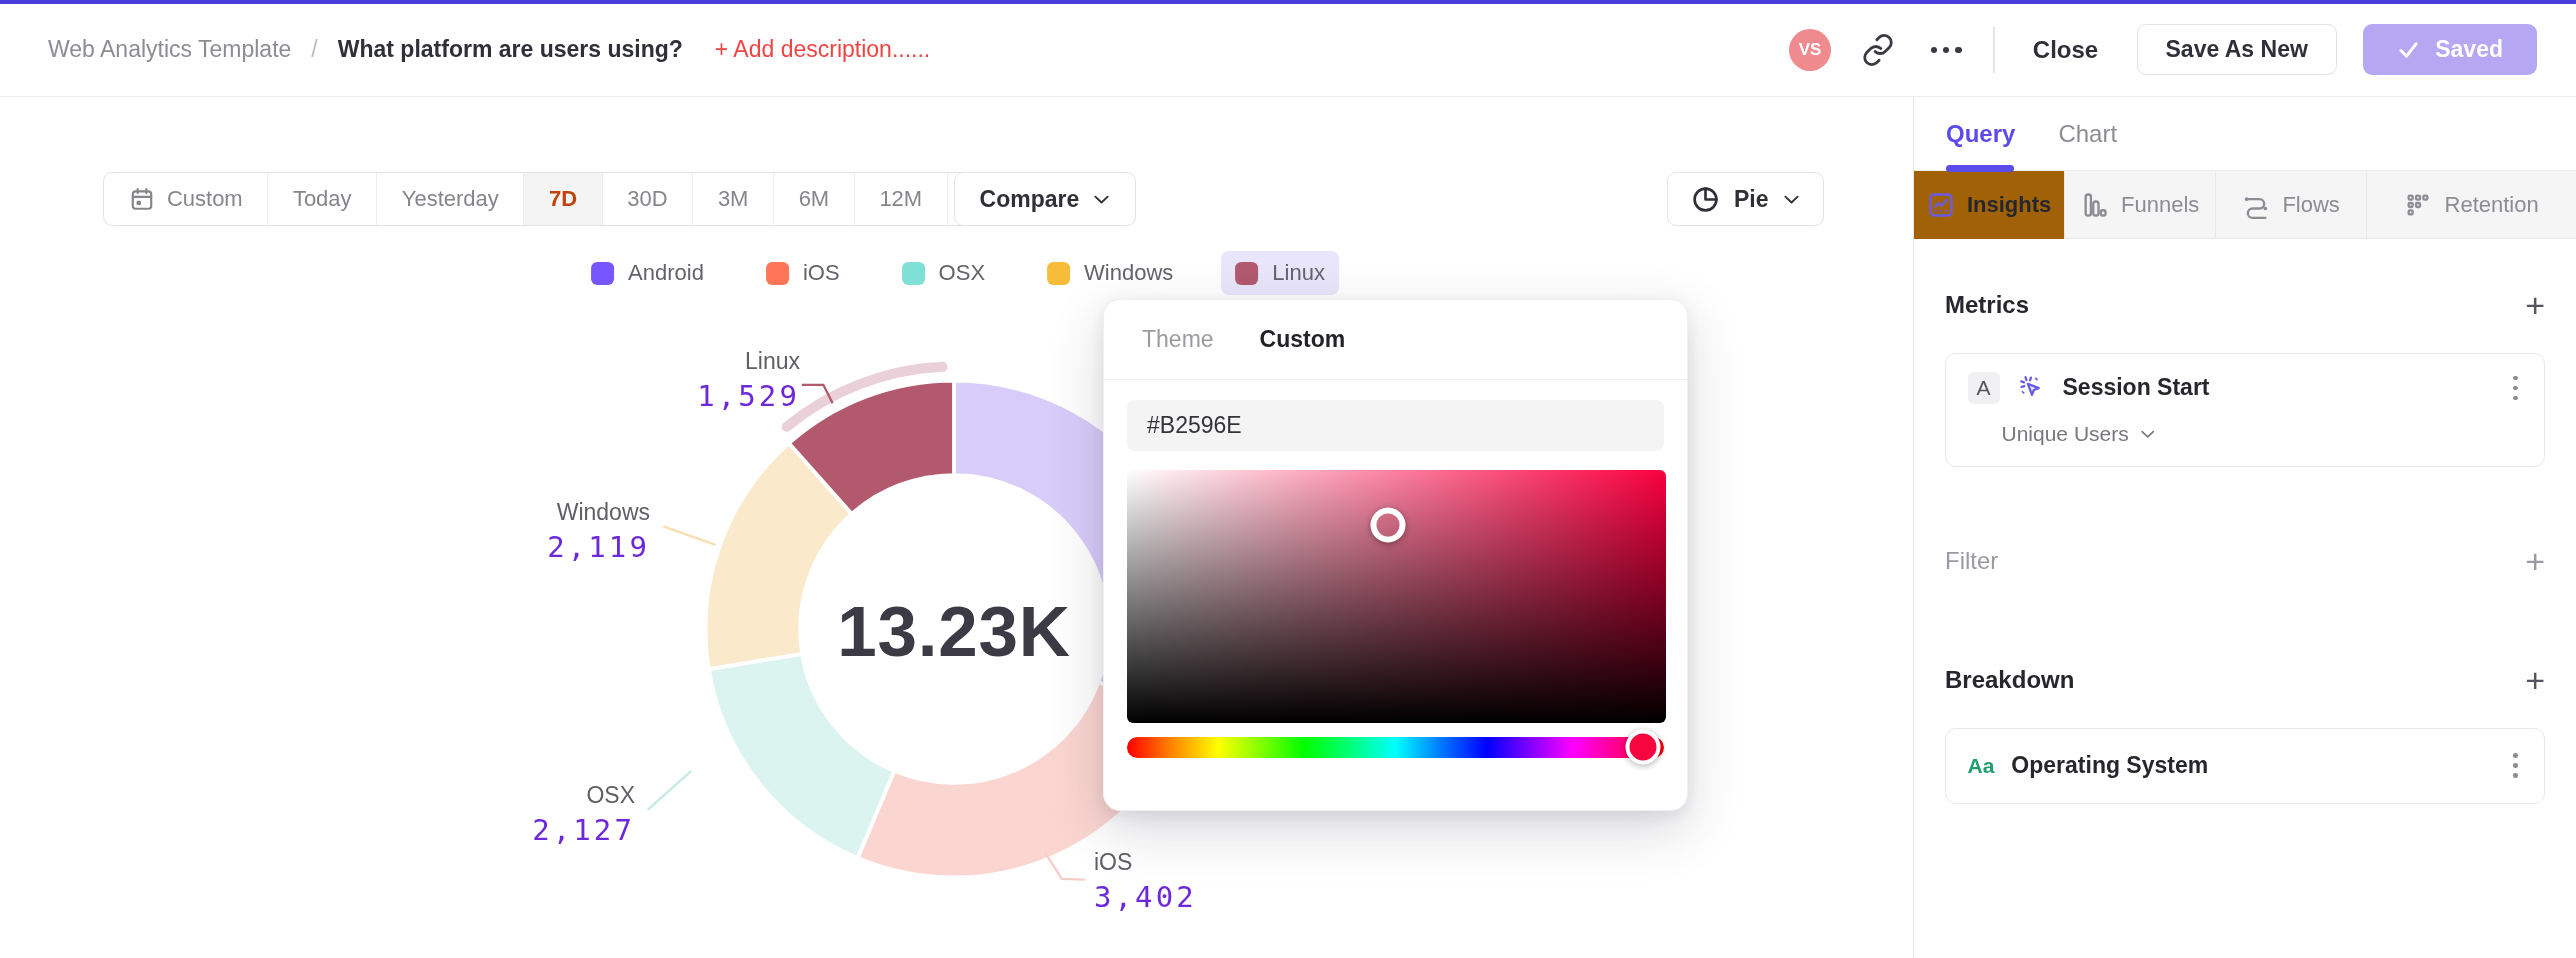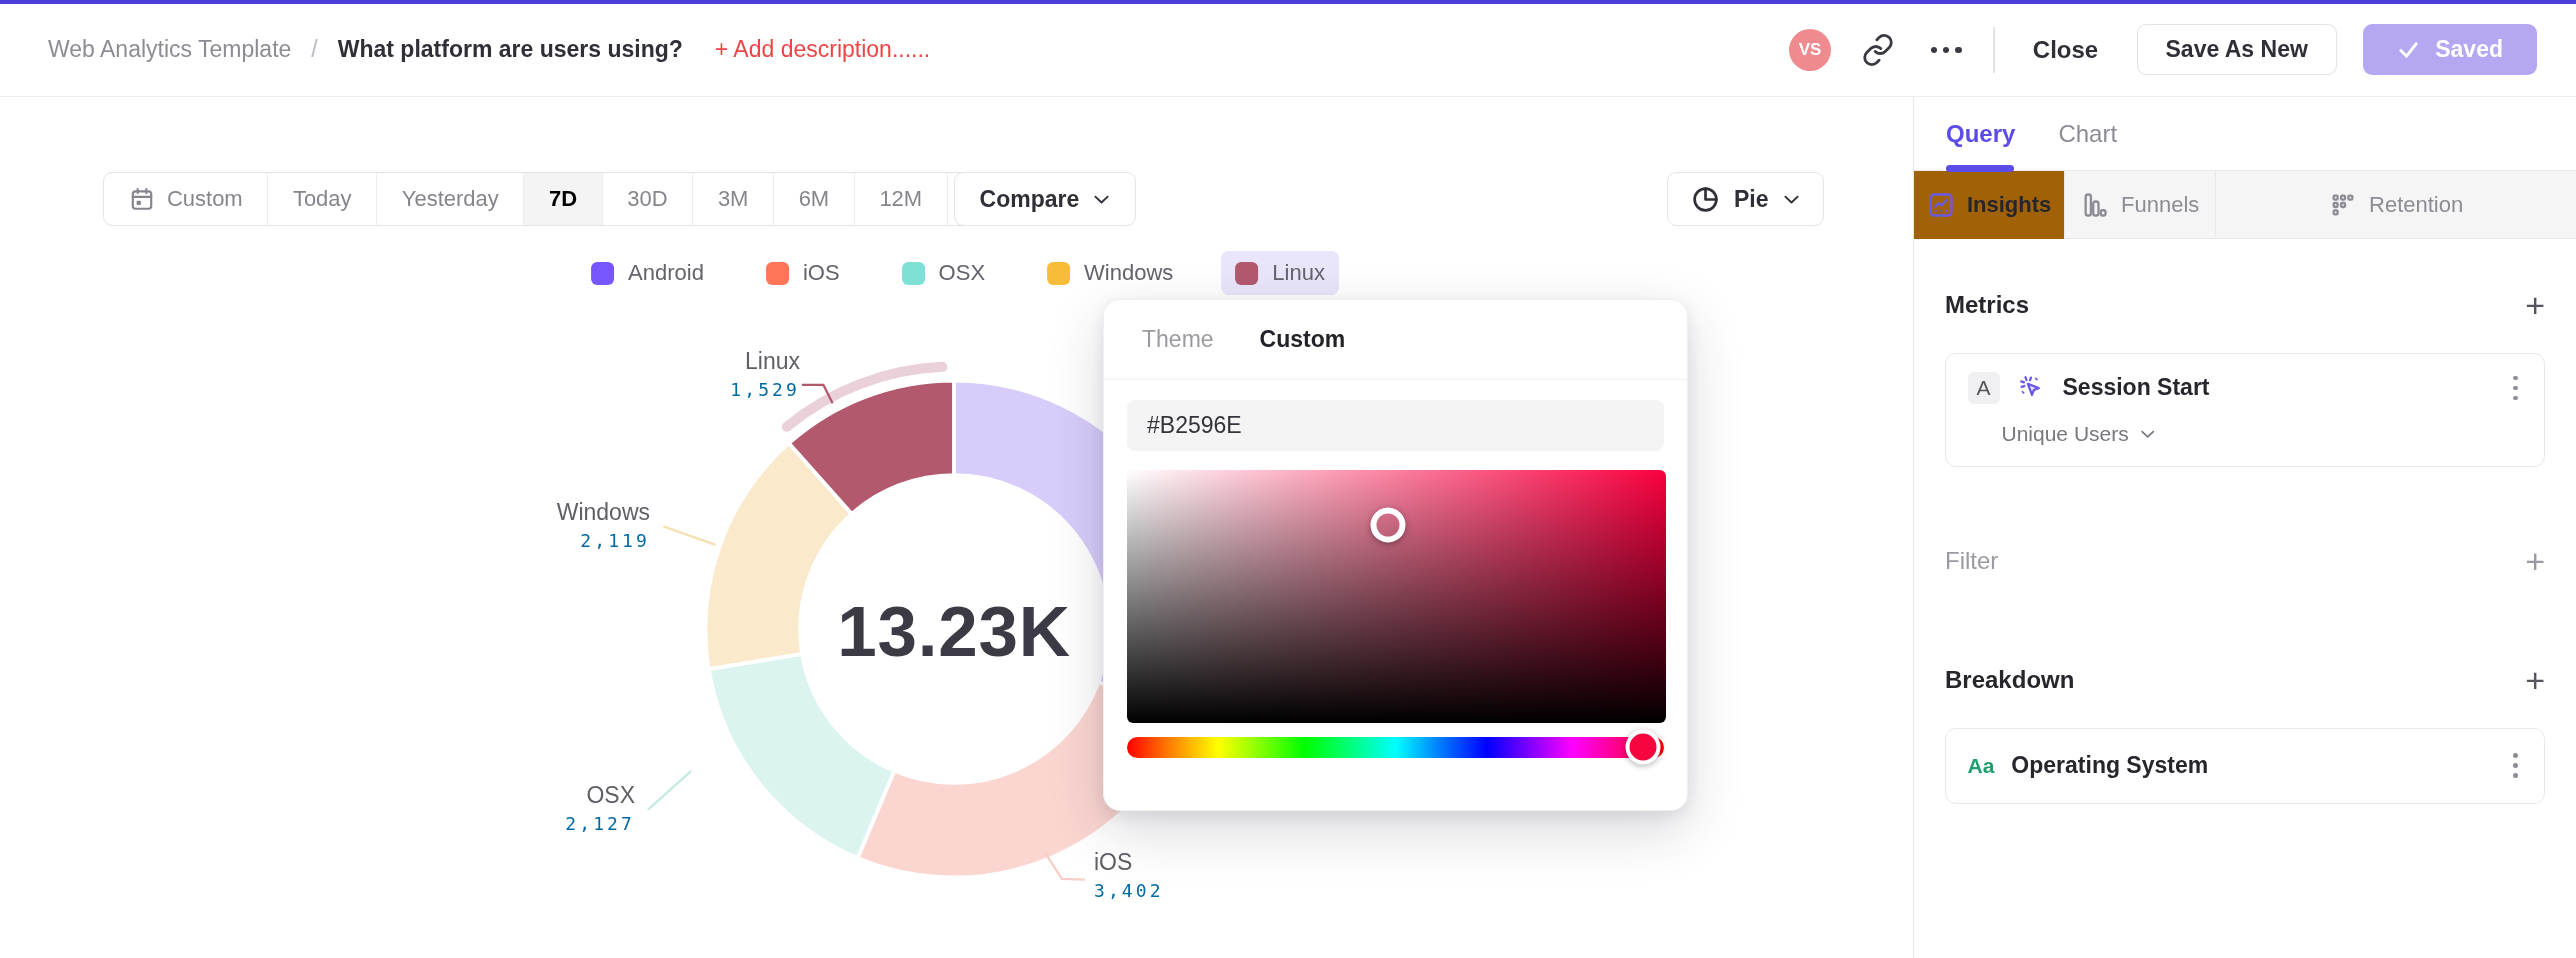--- a/index.html
+++ b/index.html
@@ -30,21 +30,21 @@
          font-size:23px; font-weight:600; cursor:pointer; }
   .btn-outline { background:#fff; border:1.5px solid #e2e2e6; color:#2f2f37; padding:0 28px; }
   .btn-saved { background:#b5a7f1; color:#fff; padding:0 34px; gap:15.4px; border:none; }
 
   
   .seg { position:absolute; left:103px; top:172px; height:54px; display:flex; align-items:stretch;
          border:1.5px solid #e3e3e6; border-radius:9.2px; background:#fff; overflow:hidden; }
   .seg-item { display:flex; align-items:center; gap:12.3px; padding:0 24.6px; font-size:22px; color:#85858d;
               border-left:1.5px solid #ededef; cursor:pointer; white-space:nowrap; }
   .seg-item:first-child { border-left:none; }
-  .seg-item.active { background:#f4f4f5; color:#000000; font-weight:700; }
+  .seg-item.active { background:#f4f4f5; color:#c2410c; font-weight:700; }
   .compare-btn { position:absolute; left:954px; top:172px; height:54px; border:1.5px solid #e3e3e6;
                  border-radius:9.2px; padding:0 24.6px; display:flex; align-items:center; gap:14px;
                  font-size:23px; font-weight:600; color:#2f2f37; background:#fff; cursor:pointer; }
   .pie-btn { position:absolute; left:1667px; top:172px; height:54px; border:1.5px solid #e3e3e6;
              border-radius:9.2px; padding:0 23px; display:flex; align-items:center; gap:14px;
              font-size:23px; font-weight:600; color:#2f2f37; background:#fff; cursor:pointer; }
   .chev { display:inline-block; }
 
   
   .legend { position:absolute; left:958px; top:251px; transform:translateX(-50%);
@@ -53,21 +53,21 @@
                  padding:9.2px 14px; border-radius:7.7px; cursor:pointer; white-space:nowrap; }
   .legend-item.selected { background:#e9e5fa; }
   .swatch { width:23px; height:23px; border-radius:6.2px; flex:0 0 auto; }
 
   
   .donut-wrap { position:absolute; left:677px; top:352px; width:554px; height:554px; z-index:1; }
   .donut-center { position:absolute; left:800px; top:591px; width:308px; text-align:center;
                   font-size:71px; font-weight:700; color:#3c3b45; z-index:2; letter-spacing:0.8px; }
   .pie-label { position:absolute; z-index:2; line-height:1.2; }
   .pie-label .nm { font-size:23px; color:#5f5f66; }
-  .pie-label .vl { font-family:"DejaVu Sans Mono", monospace; font-size:18px; color:#0369a1; letter-spacing:3.1px; margin-top:3.1px; }
+  .pie-label .vl { font-family:"DejaVu Sans Mono", monospace; font-size:29px; color:#6d28d9; letter-spacing:3.1px; margin-top:3.1px; }
   .lbl-linux   { left:677px;  top:348px;  width:123px; text-align:right; }
   .lbl-windows { left:500px;  top:499px;  width:150px; text-align:right; }
   .lbl-osx     { left:508px;  top:782px; width:127px; text-align:right; }
   .lbl-ios     { left:1094px; top:849px; width:169px; text-align:left; }
   .connectors { position:absolute; left:0; top:0; width:1913px; height:959px; z-index:1; pointer-events:none; }
 
   
   .popup { position:absolute; left:1103px; top:299px; width:585px; height:512px; background:#fff;
            border:0.8px solid #f0f0f2; border-radius:17px; z-index:10;
            box-shadow:0 18.5px 54px rgba(40,40,60,.18), 0 4.6px 14px rgba(40,40,60,.08); }
@@ -303,20 +303,28 @@
       </div>
       <div class="vtab">
         <svg class="ic" width="28" height="28" viewBox="0 0 24 24" fill="none" stroke="#8c8c94" stroke-width="2" stroke-linecap="round">
           <rect x="4" y="3" width="4.5" height="18" rx="2"></rect>
           <rect x="10.5" y="9" width="4.5" height="12" rx="2"></rect>
           <rect x="17" y="16.5" width="4" height="4.5" rx="1.6"></rect>
         </svg>
         <span>Funnels</span>
       </div>
       <div class="vtab">
+        <svg class="ic" width="28" height="28" viewBox="0 0 24 24" fill="none" stroke="#8c8c94" stroke-width="2" stroke-linecap="round">
+          <path d="M4 7h11a4 4 0 0 1 0 8H9a4 4 0 0 0 0 8h11"></path>
+          <circle cx="4" cy="7" r="1.6" fill="#8c8c94" stroke="none"></circle>
+          <circle cx="20" cy="15" r="1.6" fill="#8c8c94" stroke="none"></circle>
+        </svg>
+        <span>Flows</span>
+      </div>
+      <div class="vtab">
         <svg class="ic" width="28" height="28" viewBox="0 0 24 24" fill="none" stroke="#8c8c94" stroke-width="2">
           <rect x="4" y="4" width="3.4" height="3.4" rx="1"></rect>
             <rect x="10.3" y="4" width="3.4" height="3.4" rx="1"></rect>
             <rect x="16.6" y="4" width="3.4" height="3.4" rx="1"></rect>
           <rect x="4" y="10.3" width="3.4" height="3.4" rx="1"></rect>
             <rect x="10.3" y="10.3" width="3.4" height="3.4" rx="1"></rect>
           <rect x="4" y="16.6" width="3.4" height="3.4" rx="1"></rect>
         </svg>
         <span>Retention</span>
       </div>

